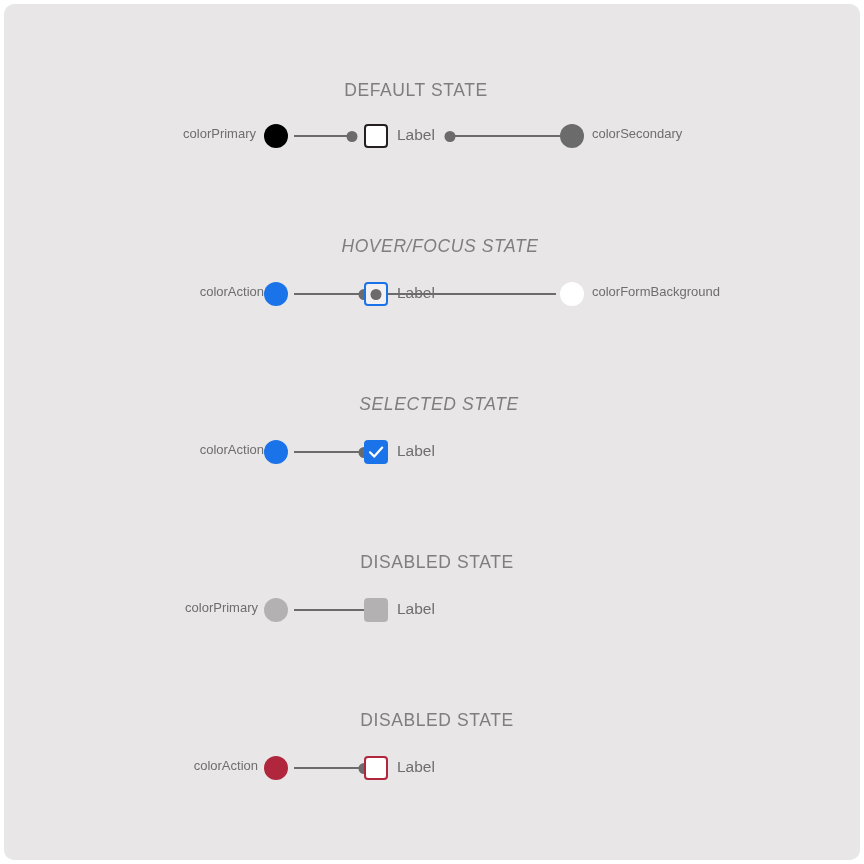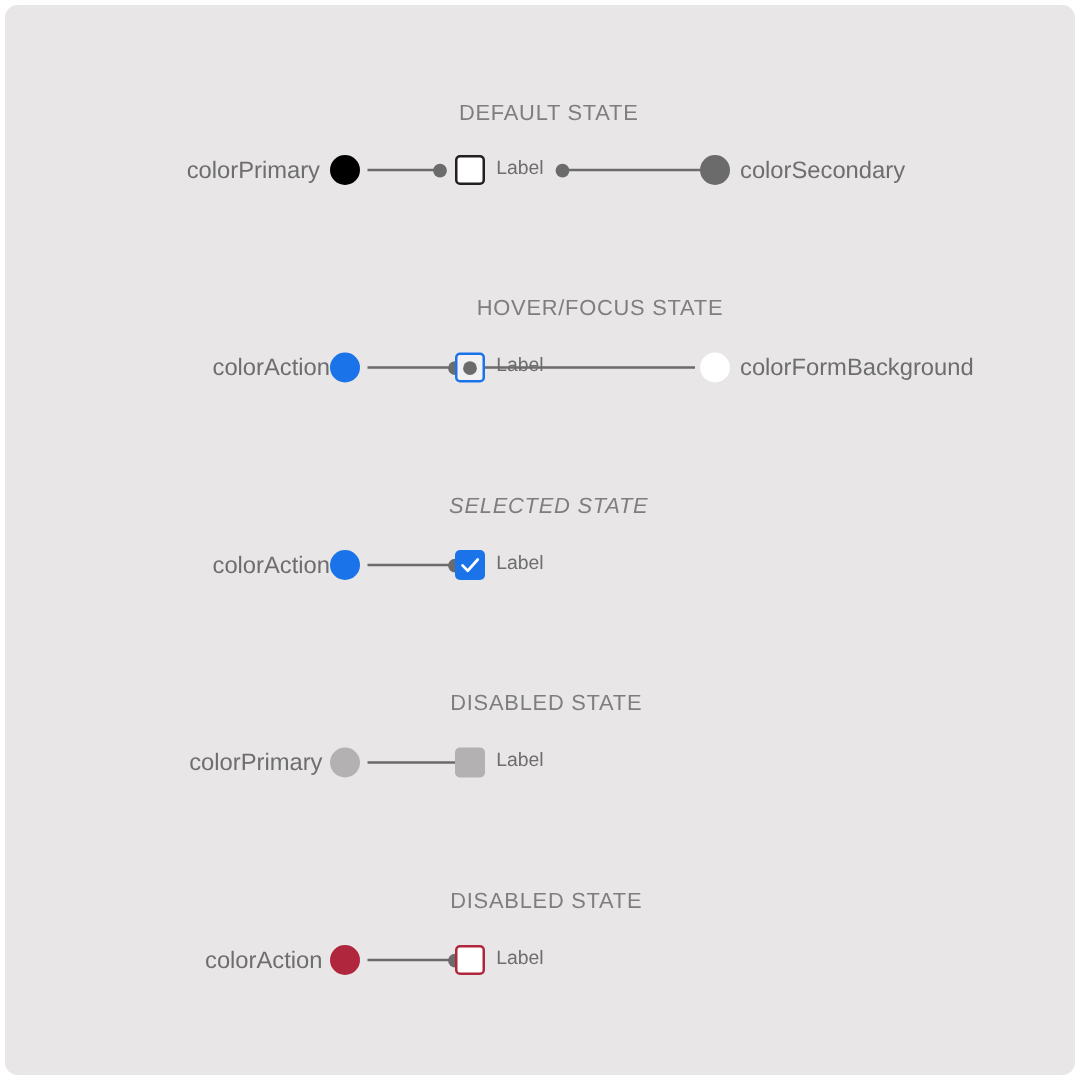--- a/index.html
+++ b/index.html
@@ -46,21 +46,21 @@
   .row {
     position: absolute;
     left: 0;
     width: 864px;
     height: 0;
   }
 
   
   .token-label {
     position: absolute;
-    font-size: 19px;
+    font-size: 13px;
     color: #6e6e6e;
     white-space: nowrap;
     top: -10px;
   }
   .token-label.right { text-align: left; }
   .token-label.left  { text-align: right; transform: translateX(-100%); }
 
   
   .swatch {
     position: absolute;
@@ -133,34 +133,34 @@
     white-space: nowrap;
     top: -10px;
   }
 </style>
 </head>
 <body>
 
 <div id="canvas">
   <div id="panel"></div>
   <div id="layers">
-      <div class="section-title" style="left: 439px; top: 80px;">DEFAULT STATE</div>
+      <div class="section-title" style="left: 416px; top: 80px;">DEFAULT STATE</div>
       <div class="row" style="top: 136px;">
         <div class="token-label left" style="left: 256px;">colorPrimary</div>
         <div class="swatch" style="left: 276px; background: rgb(0, 0, 0);"></div>
         <div class="connector" style="left: 294px; width: 58px;"></div>
         <div class="dot" style="left: 352px;"></div>
         <div class="dot" style="left: 450px;"></div>
         <div class="connector" style="left: 450px; width: 114px;"></div>
         <div class="checkbox default" style="left: 376px;"></div>
         <div class="field-label" style="left: 397px;">Label</div>
         <div class="swatch" style="left: 572px; background: rgb(107, 107, 107);"></div>
         <div class="token-label right" style="left: 592px;">colorSecondary</div>
       </div>
-      <div class="section-title" style="left: 480px; top: 236px;">HOVER/FOCUS STATE</div>
+      <div class="section-title" style="left: 440px; top: 236px; font-style: italic;">HOVER/FOCUS STATE</div>
       <div class="row" style="top: 294px;">
         <div class="token-label left" style="left: 264px;">colorAction</div>
         <div class="swatch" style="left: 276px; background: rgb(26, 115, 232);"></div>
         <div class="connector" style="left: 294px; width: 70px;"></div>
         <div class="dot" style="left: 364px;"></div>
         <div class="checkbox hover" style="left: 376px;"></div>
         <div class="field-label" style="left: 397px;">Label</div>
         <div class="connector" style="left: 388px; width: 168px;"></div>
         <div class="dot" style="left: 376px;"></div>
         <div class="swatch" style="left: 572px; background: rgb(255, 255, 255);"></div>

